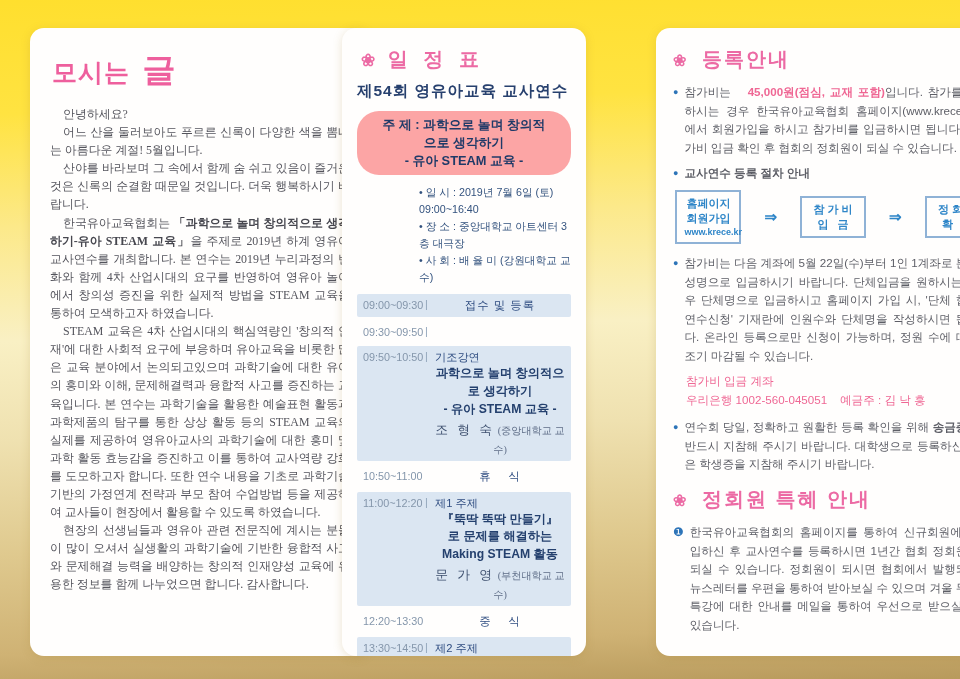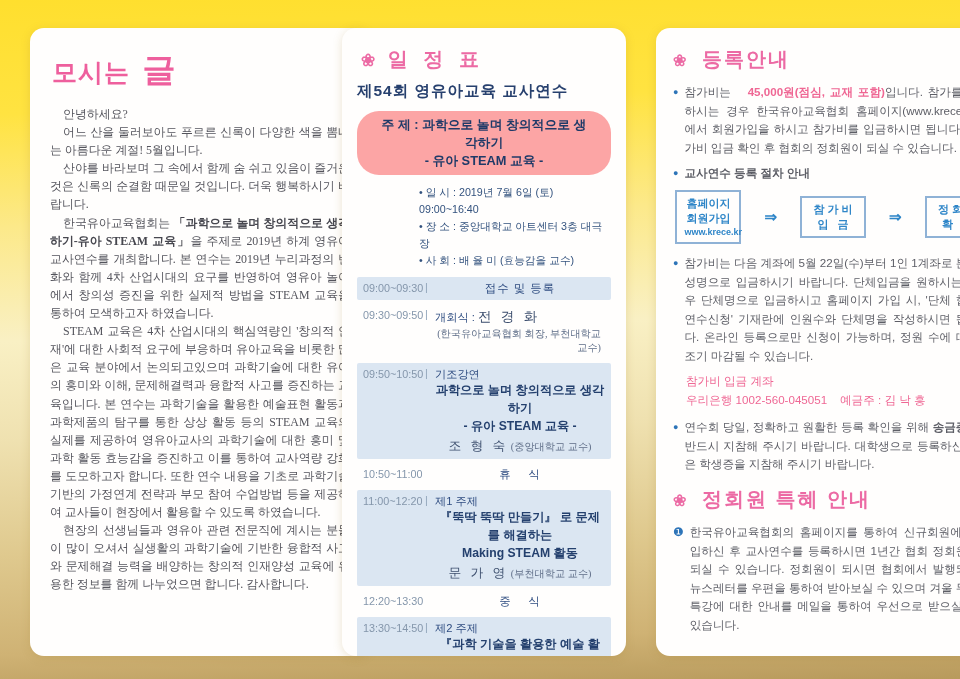--- a/index.html
+++ b/index.html
@@ -10,21 +10,21 @@
     background:linear-gradient(178deg,
       #ffdf2e 0%, #ffe341 16%, #fce98a 32%, #f9f0c4 48%,
       #efe1b0 62%, #dfc98e 78%, #cfb274 92%, #b89a5c 100%);
   }
   .panel {
     position:absolute; top:28px; height:628px; background:#fffefd;
     border-radius:14px; box-shadow:0 2px 10px rgba(166,133,53,0.22);
     overflow:hidden;
   }
   #panel-left   { left:30px;  width:340px; padding:18px 20px 14px; }
-  #panel-middle { left:342px; width:284px; padding:16px 15px 10px; }
+  #panel-middle { left:342px; width:244px; padding:16px 15px 10px; }
   #panel-right  { left:656px; width:340px; padding:18px 17px 12px; }
 
   
   .left-title { color:#ee5f9d; margin:2px 0 12px 2px; }
   .left-title .t-small { font-size:25px; font-weight:600; letter-spacing:1px; }
   .left-title .t-big   { font-size:33px; font-weight:800; margin-left:8px; }
   .left-body { font-family:"Liberation Serif", serif; color:#54545c;
     font-size:11.9px; line-height:1.52; text-align:justify; }
   .left-body p { text-indent:1.1em; }
   .left-body .b { font-weight:bold; color:#47474f; }
@@ -106,37 +106,33 @@
     <span>일 정 표</span>
   </div>
   <div class="mid-subtitle">제54회 영유아교육 교사연수</div>
   <div class="pill">
     <div>주 제 : 과학으로 놀며 창의적으로 생각하기</div>
     <div>- 유아 STEAM 교육 -</div>
   </div>
   <div class="mid-info" id="mid-info">
       <div>• 일 시 : 2019년 7월 6일 (토) 09:00~16:40</div>
       <div>• 장 소 : 중앙대학교 아트센터 3층 대극장</div>
-      <div>• 사 회 : 배 율 미 (효능감을 교수)</div>
+      <div>• 사 회 : 배 율 미 (강원대학교 교수)</div>
     </div>
   <div id="schedule">
       <div class="srow shaded">
         <div class="stime">09:00~09:30</div>
         <div class="ssep">|</div>
         <div class="scontent">
           <div class="scenter">접수 및 등록</div>
         </div>
       </div>
       <div class="srow">
         <div class="stime">09:30~09:50</div>
         <div class="ssep">|</div>
-        <div class="scontent">
-          <div class="slabel">개회식 : <span class="sname">전 경 화</span></div>
-          <div class="saffil">(한국유아교육협회 회장, 부천대학교 교수)</div>
-        </div>
       </div>
       <div class="srow shaded">
         <div class="stime">09:50~10:50</div>
         <div class="ssep">|</div>
         <div class="scontent">
           <div class="slabel">기조강연</div>
           <div class="stitle">과학으로 놀며 창의적으로 생각하기</div>
           <div class="stitle">- 유아 STEAM 교육 -</div>
           <div class="sspeaker"><span class="spname">조 형 숙</span><span class="spaffil"> (중앙대학교 교수)</span></div>
         </div>

